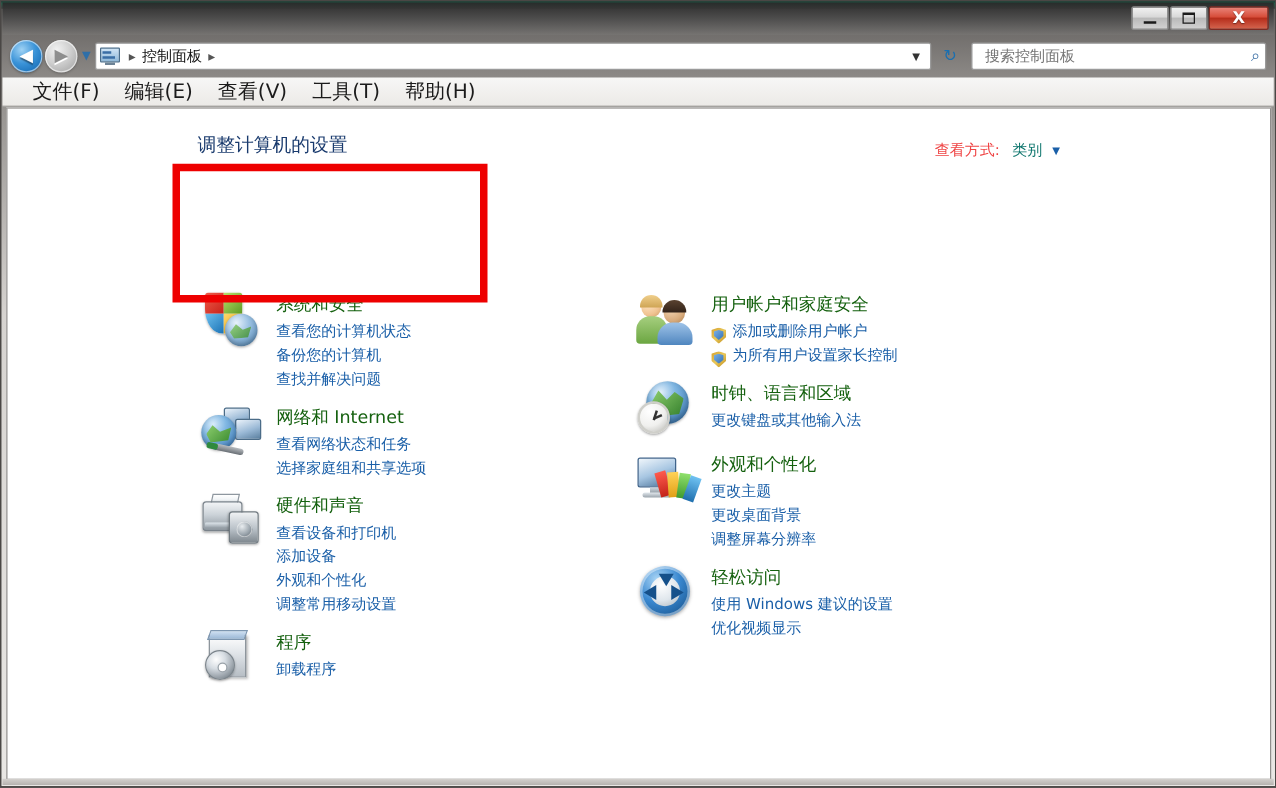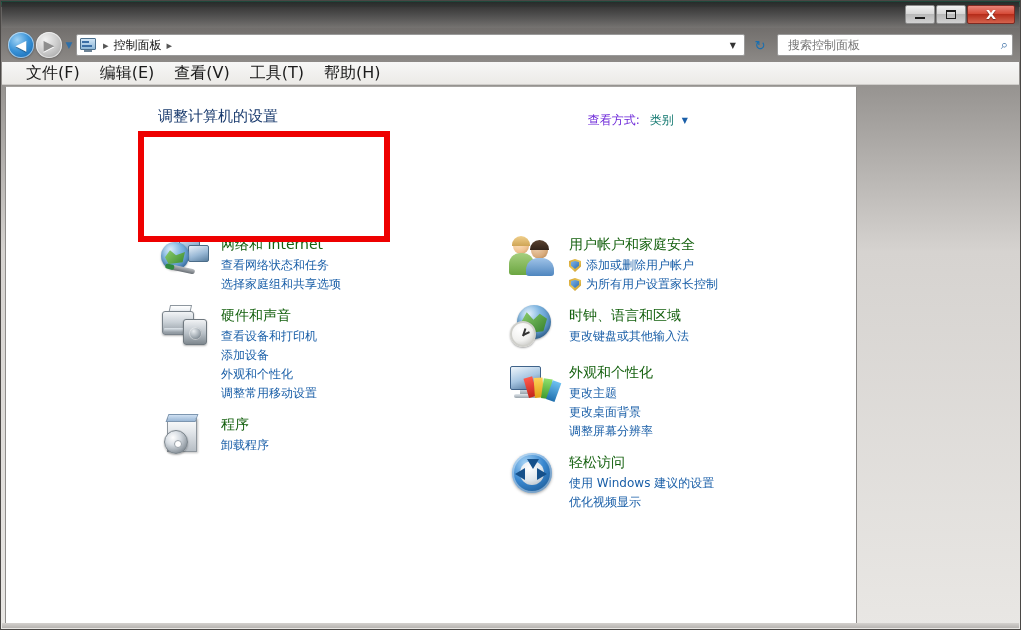--- a/index.html
+++ b/index.html
@@ -224,21 +224,21 @@
     font-size: 16px;
     color: #1b1b1b;
     padding: 2px 10px;
     cursor: default;
   }
 
   
   .content {
     position: absolute;
     left: 4px; top: 85px;
-    width: 852px;
+    width: 1012px;
     height: 538px;
     background: #ffffff;
     border: 1px solid #8f8d8b;
     border-top-color: #a6a4a1;
     box-sizing: border-box;
     overflow: hidden;
   }
   .page-header {
     position: absolute;
     left: 152px; top: 20px;
@@ -247,21 +247,21 @@
   }
   .viewby {
     position: absolute;
     right: 168px; top: 24px;
     display: flex;
     align-items: center;
     font-size: 12px;
     color: #25487d;
     white-space: nowrap;
   }
-  .viewby-label { color: #6d28d9; }
+  .viewby-label { color: #ef4444; }
   .viewby-value {
     color: #0f766e;
     margin-left: 7px;
     padding: 1px 3px;
   }
   .viewby-caret { color: #1a5fa8; font-size: 8px; margin-left: 5px; }
 
   
   .col-left {
     position: absolute;
@@ -291,21 +291,21 @@
     margin-bottom: 2px;
     cursor: pointer;
   }
   .cat-link {
     font-size: 12px;
     color: #1a5fa8;
     line-height: 19px;
     cursor: pointer;
     display: block;
   }
-  .cat-link.with-shield { display: flex; align-items: center; }
+  .cat-link.with-shield { display: flex; align-items: flex-end; }
   .shield-mini {
     width: 12px; height: 13px;
     margin-right: 5px;
     flex: 0 0 12px;
     position: relative;
   }
   .shield-mini i {
     position: absolute; inset: 0;
     background:
       linear-gradient(135deg, #d6a12e 0%, #e8c75a 50%, #c08b18 100%);
@@ -673,20 +673,37 @@
     <div class="page-header">调整计算机的设置</div>
 
     <div class="viewby">
       <span class="viewby-label">查看方式:</span>
       <span class="viewby-value">类别</span>
       <span class="viewby-caret">▼</span>
     </div>
 
     <div class="col-left">
 
+      <div class="category">
+        <div class="cat-icon ico-shield">
+          <div class="quad">
+              <span class="q1"></span>
+              <span class="q2"></span>
+              <span class="q3"></span>
+              <span class="q4"></span>
+            </div>
+          <div class="globe"></div>
+        </div>
+        <div class="cat-body">
+          <div class="cat-title">系统和安全</div>
+          <a class="cat-link">查看您的计算机状态</a>
+          <a class="cat-link">备份您的计算机</a>
+          <a class="cat-link">查找并解决问题</a>
+        </div>
+      </div>
 
       <div class="category">
         <div class="cat-icon ico-net">
           <div class="mon m1"></div>
           <div class="mon m2"></div>
           <div class="globe2"></div>
           <div class="cable"></div>
         </div>
         <div class="cat-body">
           <div class="cat-title">网络和 Internet</div>

